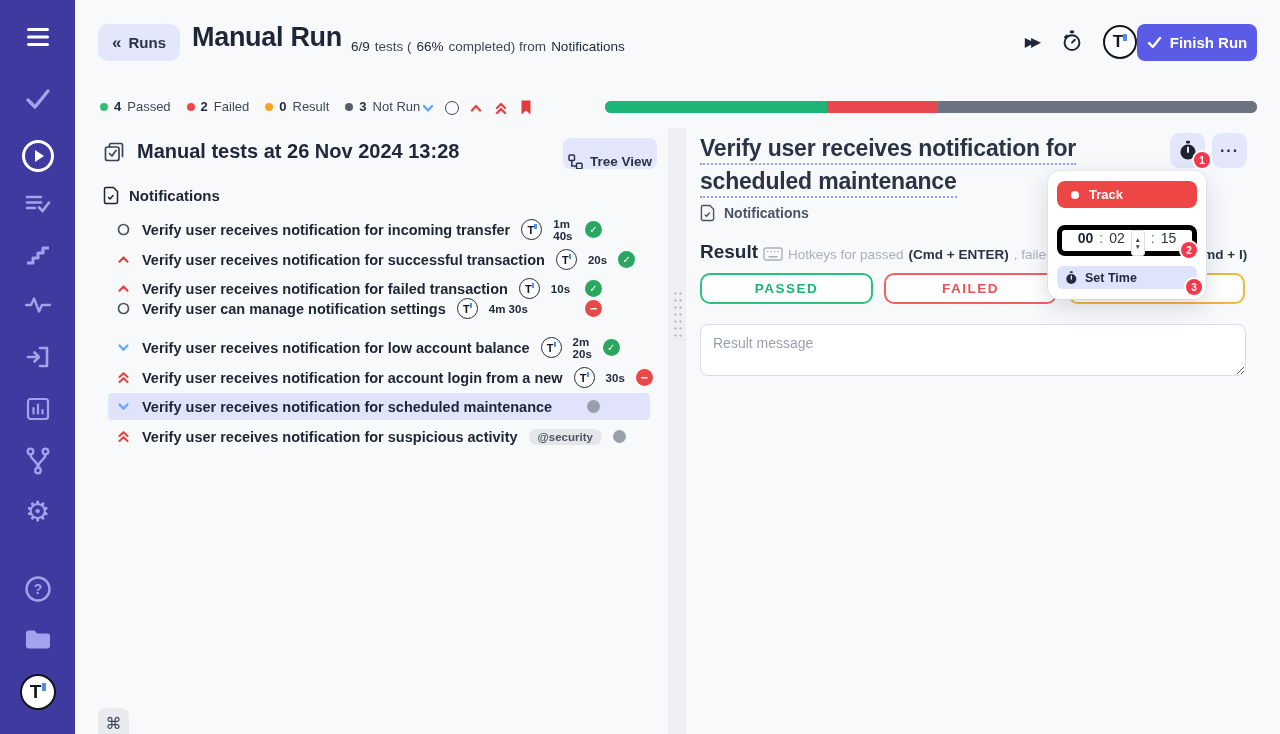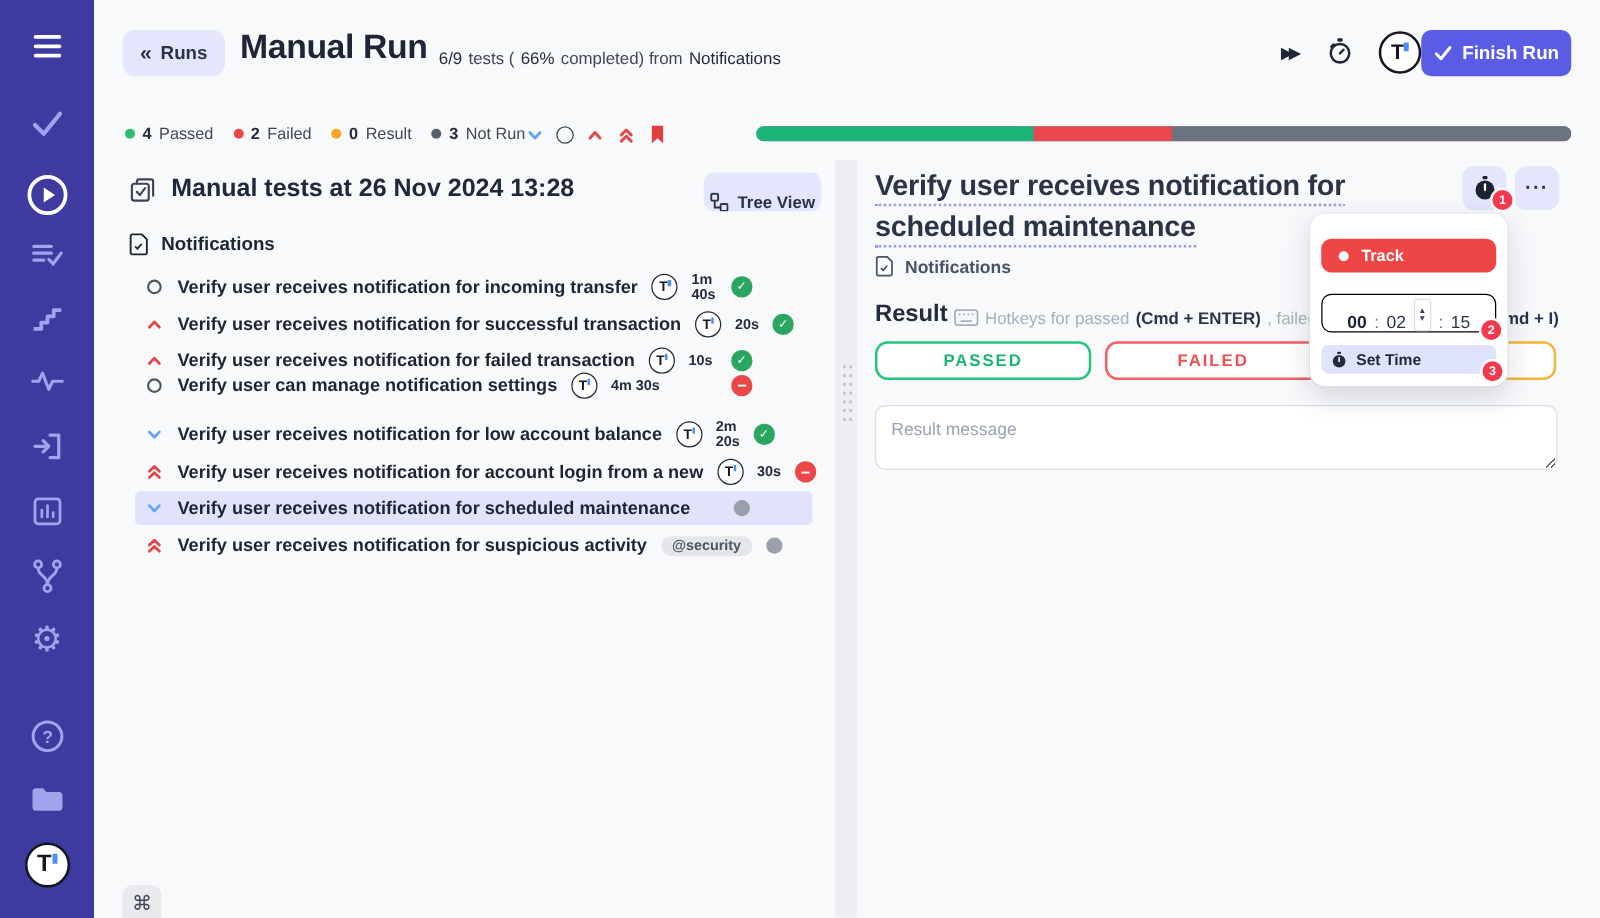--- a/index.html
+++ b/index.html
@@ -116,24 +116,24 @@
   .res-msg { position:absolute; left:625px; top:324px; width:546px; height:52px; border:1px solid #d9dde5;
     border-radius:8px; padding:10px 12px; font-family:inherit; font-size:14px; color:#2b3346;
     resize:both; background:#fff; }
   .res-msg::placeholder { color:#9aa1ae; }
 
   
   .popup { position:absolute; left:973px; top:171px; width:158px; background:#fff; border-radius:12px;
     box-shadow:0 8px 24px rgba(25,28,60,.16), 0 0 0 1px #eef0f4; padding:10px 9px 10px; z-index:10; }
   .track-btn { width:100%; height:27px; background:#ee4545; border:none; border-radius:8px; color:#fff;
     font-family:inherit; font-size:13px; font-weight:700; display:flex; align-items:center; gap:10px;
-    padding-left:14px; cursor:pointer;margin-top:10px; }
+    padding-left:14px; cursor:pointer; }
   .track-btn .reddot { width:8px; height:8px; background:#fff; border-radius:50%; }
-  .time-input { position:relative; margin-top:17px; height:31px; border:1px solid #000000; border-radius:8px;
-    background:#fff; display:flex; align-items:flex-end; justify-content:center; gap:6px; font-size:14px; color:#2b3346; }
+  .time-input { position:relative; margin-top:17px; height:31px; border:5px solid #000000; border-radius:8px;
+    background:#fff; display:flex; align-items:flex-start; justify-content:center; gap:6px; font-size:14px; color:#2b3346; }
   .time-input .hh { font-weight:800; color:#1c2230; }
   .time-input .cl { color:#6b7280; }
   .spinner { width:14px; height:26px; border:1px solid #dcdfe6; border-radius:3px; display:flex;
     flex-direction:column; align-items:center; justify-content:center; background:#fff; cursor:pointer; }
   .spinner span { font-size:6.5px; line-height:7px; color:#3c4454; }
   .badge.b2 { right:-5px; bottom:-7px; box-shadow:0 0 0 2px #fff; }
   .settime-btn { position:relative; margin-top:10px; width:100%; height:23px; background:#dfe3fb; border:none;
     border-radius:6px; display:flex; align-items:center; gap:7px; padding-left:8px; font-family:inherit;
     font-size:12.5px; font-weight:700; color:#222a3d; cursor:pointer; }
   .badge.b3 { right:-5px; bottom:-6px; box-shadow:0 0 0 2px #fff; }

